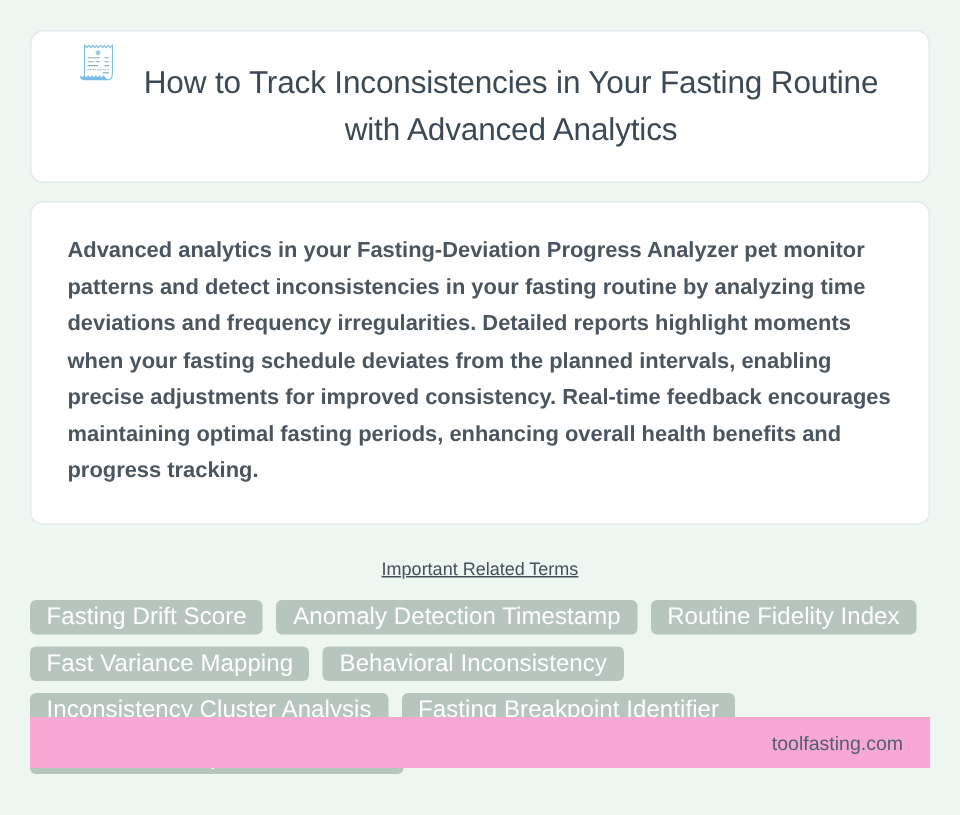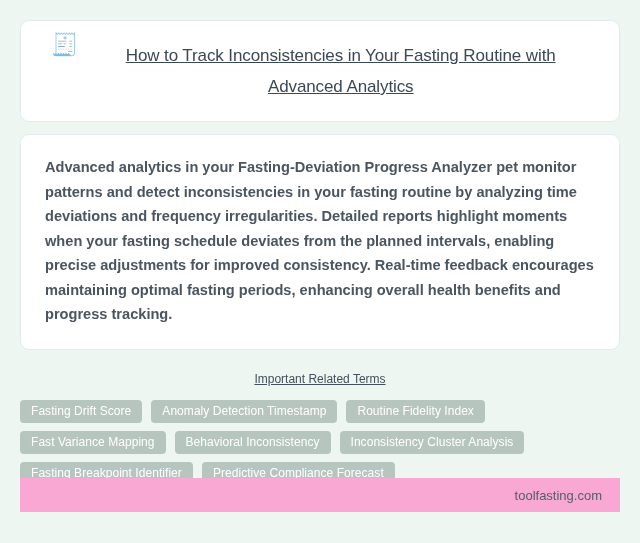--- a/index.html
+++ b/index.html
@@ -43,28 +43,27 @@
   }
   .title-icon {
     font-size: 22px;
     line-height: 30px;
     flex: 0 0 auto;
     color: #b9b2d6;
     margin-top: 1px;
     filter: grayscale(0.15);
   }
   .title-text {
-    font-size: 17px;
+    font-size: 21px;
     line-height: 31px;
     color: #3b4855;
     text-align: center;
     font-weight: 400;
     letter-spacing: -0.1px;
     max-width: 495px;
-    text-decoration: underline;
   }
 
   
   .body-card {
     background: #ffffff;
     border: 1px solid #e3eaef;
     border-radius: 9px;
     box-sizing: border-box;
     width: 600px;
     margin-top: 12px;
@@ -93,21 +92,21 @@
     margin-top: 14px;
     display: flex;
     flex-wrap: wrap;
     gap: 8px 9px;
     width: 600px;
     align-content: flex-start;
   }
   .tag {
     background: #b7c5bf;
     color: #ffffff;
-    font-size: 12px;
+    font-size: 16px;
     line-height: 23px;
     height: 23px;
     border-radius: 4px;
     padding: 0 11px;
     white-space: nowrap;
     box-sizing: border-box;
     letter-spacing: 0.05px;
   }
 
   

